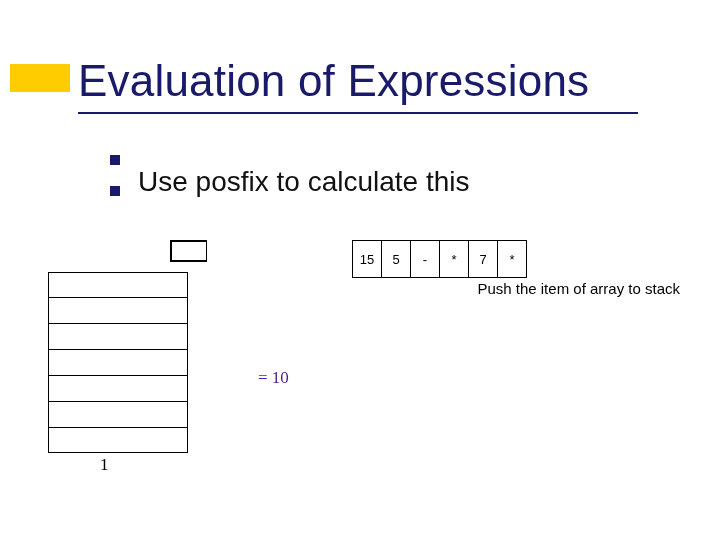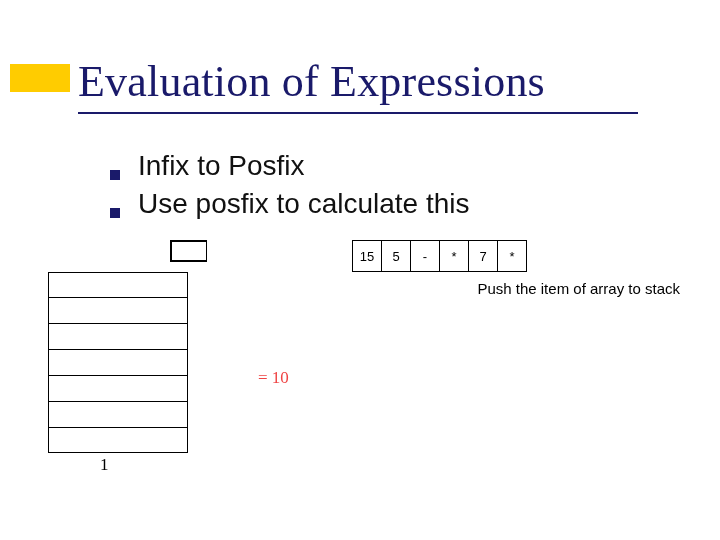--- a/index.html
+++ b/index.html
@@ -9,21 +9,21 @@
   .accent-bar {
     position: absolute;
     left: 10px; top: 64px;
     width: 60px; height: 28px;
     background: #ffcc00;
   }
 
   .title {
     position: absolute;
     left: 78px; top: 56px;
-    font-family: Liberation Serif, serif;
+    font-family: Liberation Sans, sans-serif;
     font-size: 44px;
     font-weight: 400;
     color: #1a1a6a;
     letter-spacing: 0.2px;
     white-space: nowrap;
   }
   .underline {
     position: absolute;
     left: 78px; top: 112px;
     width: 560px;
@@ -53,21 +53,21 @@
     white-space: nowrap;
   }
 
   
   .token-row {
     position: absolute;
     left: 170px; top: 240px;
     display: flex;
   }
   .tok {
-    width: 30px; height: 32px;
+    width: 30px; height: 38px;
     border: 1px solid #000;
     margin-left: -1px;
     display: flex;
     align-items: center;
     justify-content: center;
     font-size: 13px;
     background: #fff;
   }
   .tok.first { margin-left: 0; border: 2px solid #000; width: 38px; height: 22px; }
   .tok.invis { border-color: transparent; }
@@ -103,37 +103,36 @@
     line-height: 1.25;
     color: #000;
     text-align: right;
   }
 
   .result {
     position: absolute;
     left: 258px; top: 368px;
     font-size: 17px;
     font-family: "Times New Roman", serif;
-    color: #ef4444;
+    color: #4c1d95;
   }
 </style>
 </head>
 <body>
 
 <div class="slide">
 
   <div class="accent-bar"></div>
 
   <h1 class="title">Evaluation of Expressions</h1>
   <div class="underline"></div>
 
   <div class="bullets">
     <div class="bullet-row">
       <div class="bullet-marker"></div>
-      <div class="bullet-text">Infix to Posfix</div>
     </div>
     <div class="bullet-row">
       <div class="bullet-marker"></div>
       <div class="bullet-text">Use  posfix to calculate this</div>
     </div>
   </div>
 
   <div class="token-row">
     <div class="tok first"></div>
     <div class="tok invis"></div>

